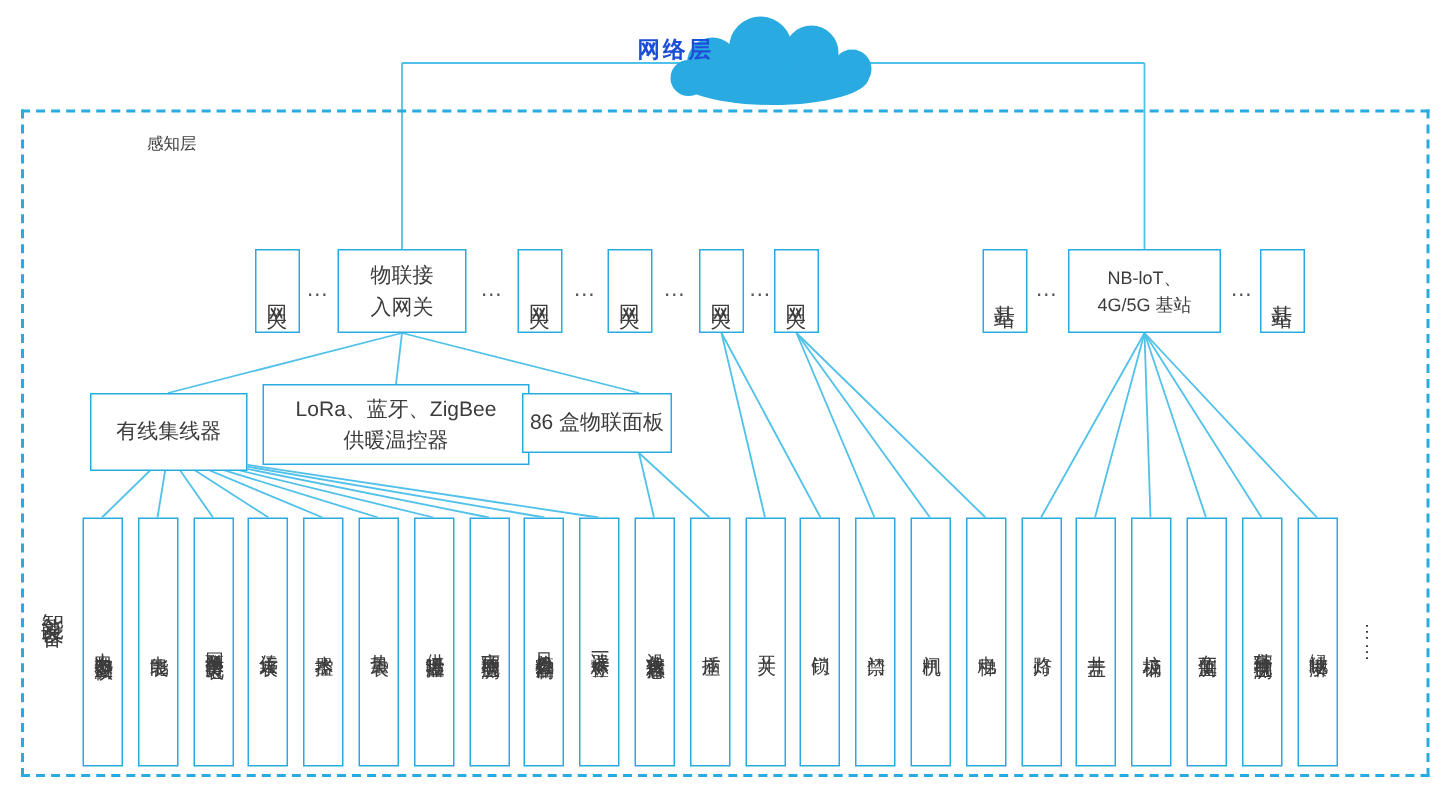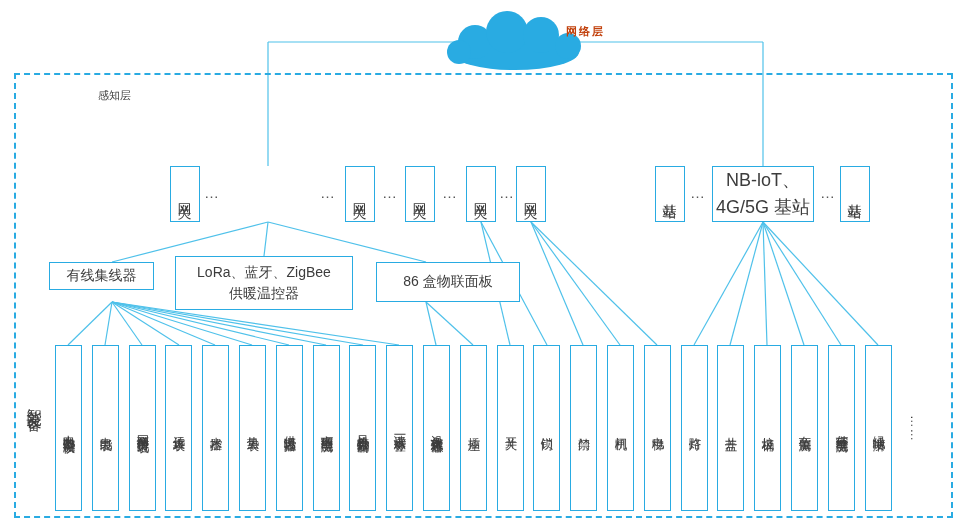--- a/index.html
+++ b/index.html
@@ -28,22 +28,22 @@
   #perception-panel{
     position:absolute;left:14px;top:73px;width:939px;height:445px;
     border:2px dashed #29abe2;box-sizing:border-box;z-index:1;background:transparent;
   }
   #perception-label{position:absolute;left:98px;top:88px;font-size:11px;z-index:3;}
   #smart-devices-label{position:absolute;left:24px;top:396px;font-size:15px;z-index:3;writing-mode:vertical-rl;letter-spacing:3px;}
   
   #cloud{position:absolute;left:425px;top:10px;width:180px;height:66px;z-index:4;}
   #cloud svg{position:absolute;left:0;top:0;}
   #cloud .cloud-label{
-    position:absolute;left:0;top:14px;width:100%;text-align:right;
-    color:#c2410c;font-size:11px;font-weight:bold;letter-spacing:2px;
+    position:absolute;left:0;top:14px;width:100%;text-align:left;
+    color:#1d4ed8;font-size:15px;font-weight:bold;letter-spacing:2px;
   }
 </style>
 </head>
 <body>
 
 <div id="stage">
 
   <svg class="lines" width="969" height="530">
     <g stroke="#4fc1ea" stroke-width="1.2" fill="none">
 
@@ -99,20 +99,24 @@
       </g>
     </svg>
     <span class="cloud-label">网络层</span>
   </div>
 
   <div class="box gw" style="left:170px">
     <span class="vtext">网关</span>
   </div>
   <span class="dots" style="left:202px">…</span>
 
+  <div class="box gwwide multiline" style="left:225px;width:86px">
+    <span class="multiline">物联接
+入网关</span>
+  </div>
   <span class="dots" style="left:318px">…</span>
 
   <div class="box gw" style="left:345px">
     <span class="vtext">网关</span>
   </div>
   <span class="dots" style="left:380px">…</span>
 
   <div class="box gw" style="left:405px">
     <span class="vtext">网关</span>
   </div>
@@ -125,38 +129,38 @@
 
   <div class="box gw" style="left:516px">
     <span class="vtext">网关</span>
   </div>
 
   <div class="box gw" style="left:655px">
     <span class="vtext">基站</span>
   </div>
   <span class="dots" style="left:688px">…</span>
 
-  <div class="box gwwide" style="left:712px;width:102px;font-size:18px">
+  <div class="box gwwide" style="left:712px;width:102px;font-size:12px">
     <span class="multiline">NB-loT、
 4G/5G 基站</span>
   </div>
   <span class="dots" style="left:818px">…</span>
 
   <div class="box gw" style="left:840px">
     <span class="vtext">基站</span>
   </div>
 
-  <div class="box hub" style="left:49px;top:262px;width:105px;height:28px">
+  <div class="box hub" style="left:60px;top:262px;width:105px;height:52px">
     <span>有线集线器</span>
   </div>
   <div class="box hub" style="left:175px;top:256px;width:178px;height:54px">
     <span class="multiline">LoRa、蓝牙、ZigBee
 供暖温控器</span>
   </div>
-  <div class="box hub" style="left:376px;top:262px;width:144px;height:40px">
+  <div class="box hub" style="left:348px;top:262px;width:100px;height:40px">
     <span>86 盒物联面板</span>
   </div>
 
   <span id="smart-devices-label">智能设备</span>
 
   <div class="box device" style="left:55px">
       <span class="vtext">电力参数监测仪</span>
     </div>
   <div class="box device" style="left:92px">
       <span class="vtext">电能表</span>

